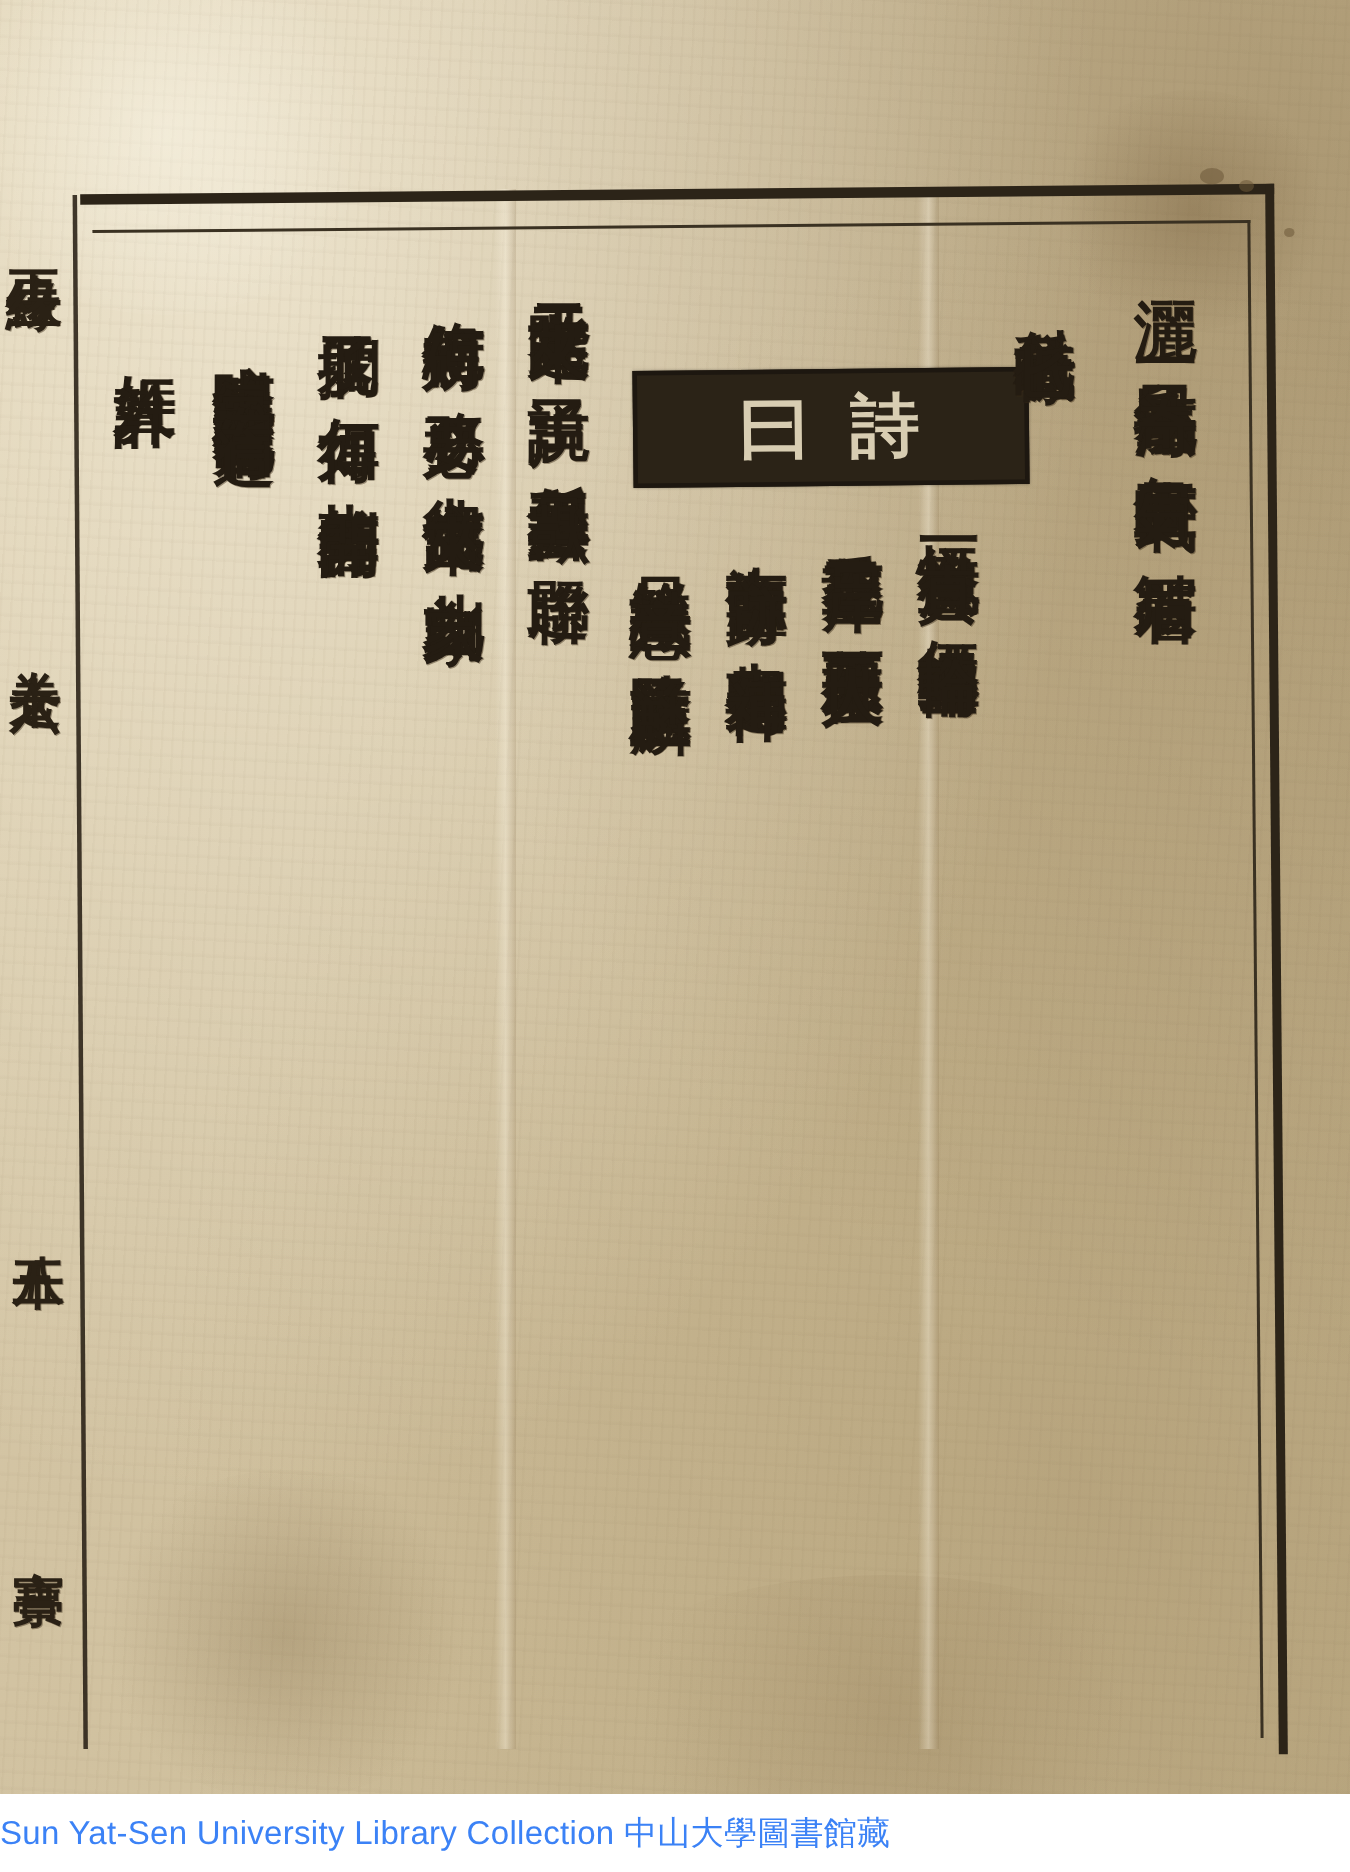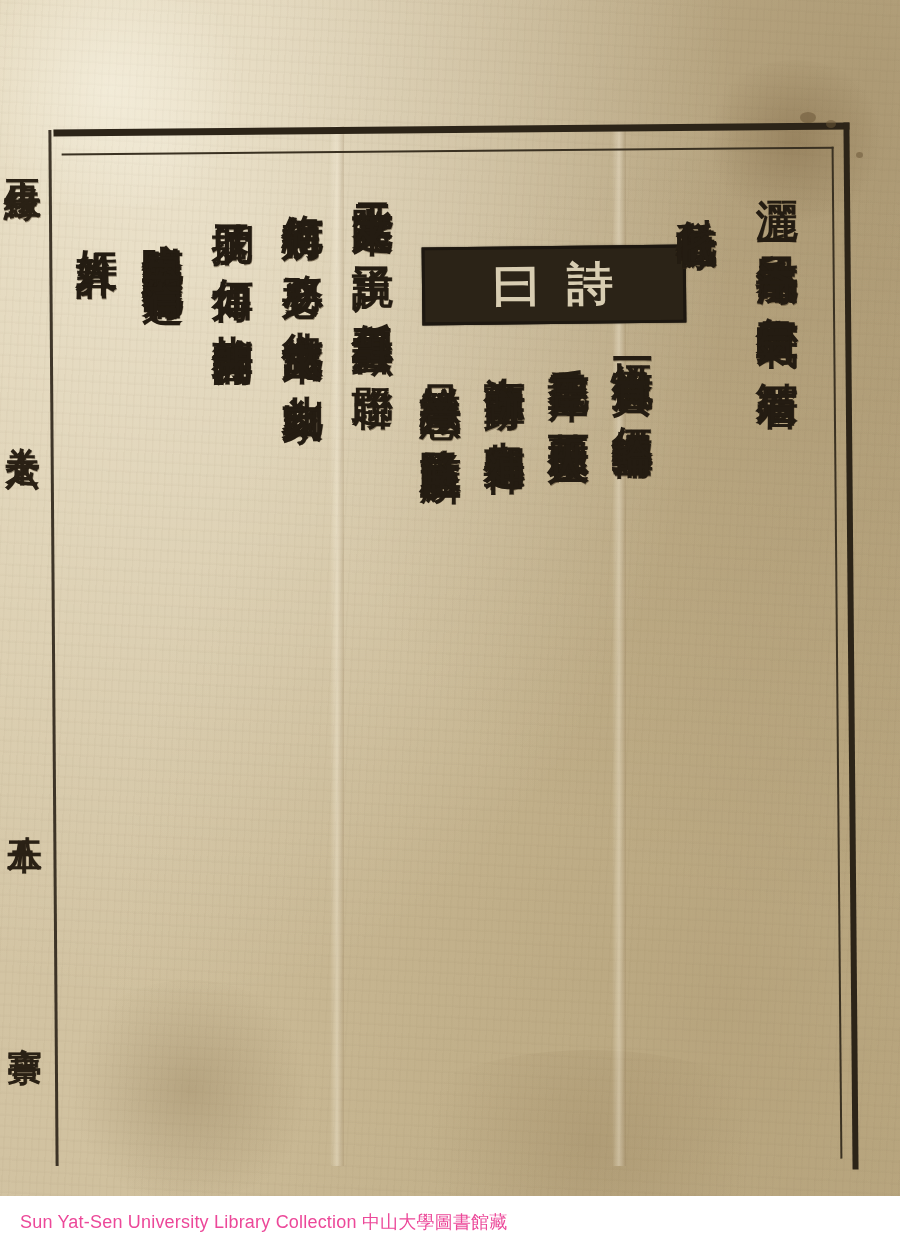--- a/index.html
+++ b/index.html
@@ -119,23 +119,23 @@
     left: 0;
     right: 0;
     bottom: 0;
     height: 52px;
     background: #ffffff;
     display: flex;
     align-items: center;
   }
   .footer span {
     font-family: "Liberation Sans", sans-serif;
-    font-size: 18px;
-    color: #ec4899;
-    padding-left: 20px;
+    font-size: 22px;
+    color: #3b82f6;
+    padding-left: 0;
     letter-spacing: .2px;
   }
   .worm {
     position: absolute;
     background: #6b5838;
     border-radius: 50%;
     opacity: .55;
   }
   .fold {
     position: absolute;

